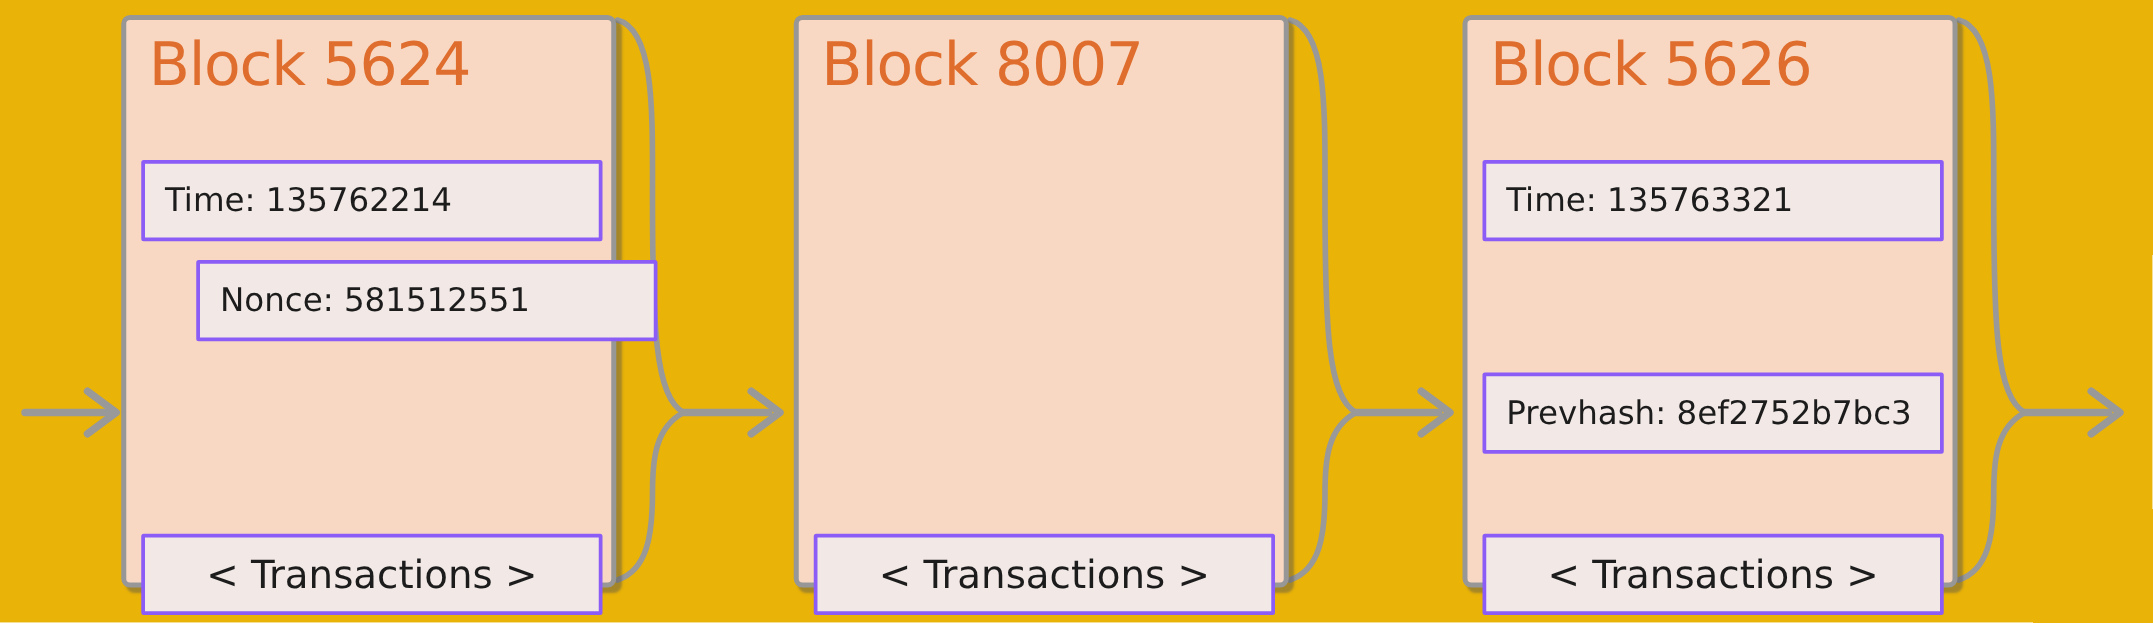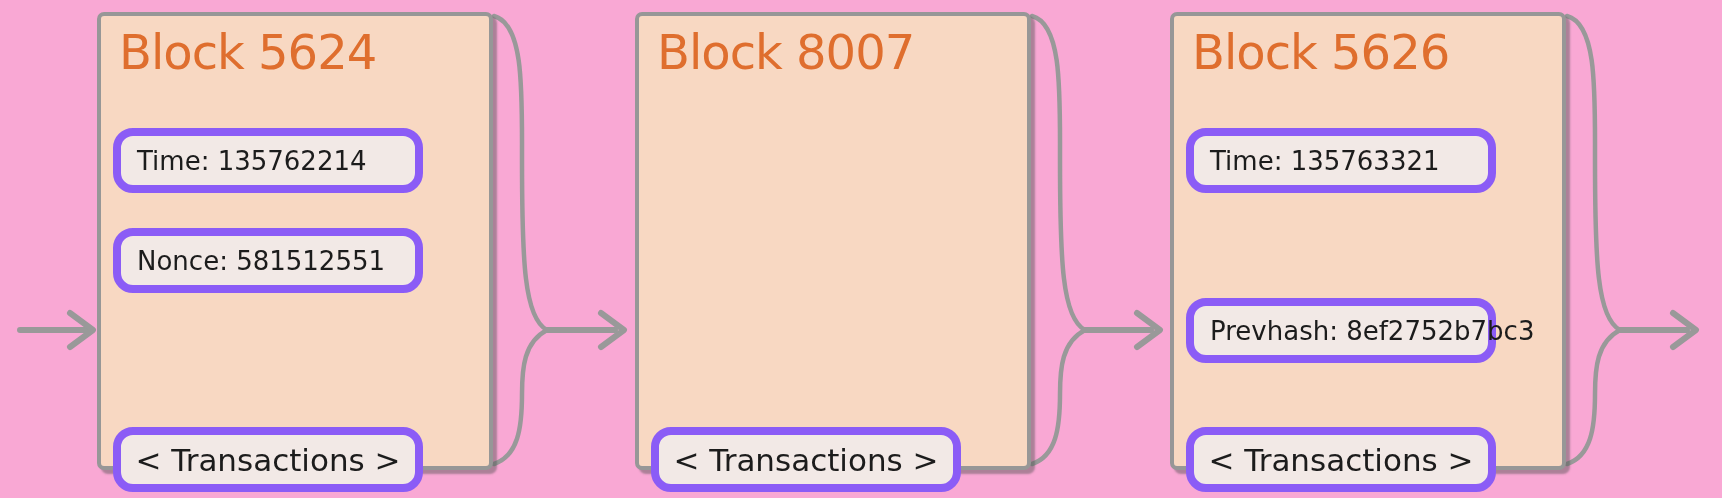--- a/index.html
+++ b/index.html
@@ -1,20 +1,20 @@
 <!DOCTYPE html>
 <html><head>
 <meta charset="utf-8">
 <style>
   html, body { margin: 0; padding: 0; background: #ffffff; }
   .canvas {
     position: relative;
     width: 1722px;
     height: 498px;
-    background: #f9a8d4;
+    background: #eab308;
     font-family: "DejaVu Sans", "Liberation Sans", sans-serif;
     overflow: hidden;
   }
   .connector-layer {
     position: absolute;
     left: 0; top: 0;
     width: 1722px; height: 498px;
   }
   .connector-layer path {
     fill: none;
@@ -44,35 +44,35 @@
     top: 8px;
     left: 18px;
     font-size: 48px;
     letter-spacing: -1px;
     color: #df6e2e;
     white-space: nowrap;
   }
   .field {
     position: absolute;
     left: 12px;
-    width: 310px;
+    width: 369px;
     height: 65px;
     box-sizing: border-box;
     background: #f2e9e6;
-    border: 8px solid #8b5cf6;
-    border-radius: 20px;
+    border: 3px solid #8b5cf6;
+    border-radius: 2px;
     display: flex;
     align-items: center;
     padding-left: 16px;
     font-size: 26px;
     color: #1c1c1c;
     white-space: nowrap;
   }
   .f-time  { top: 112px; }
-  .f-nonce { top: 212px; }
+  .f-nonce { top: 192px; margin-left: 44px; }
   .f-prev  { top: 282px; }
   .f-trans {
     top: 371px;
     justify-content: center;
     padding-left: 0;
     font-size: 31px;
     margin-top: 40px;
   }
 </style>
 </head>

